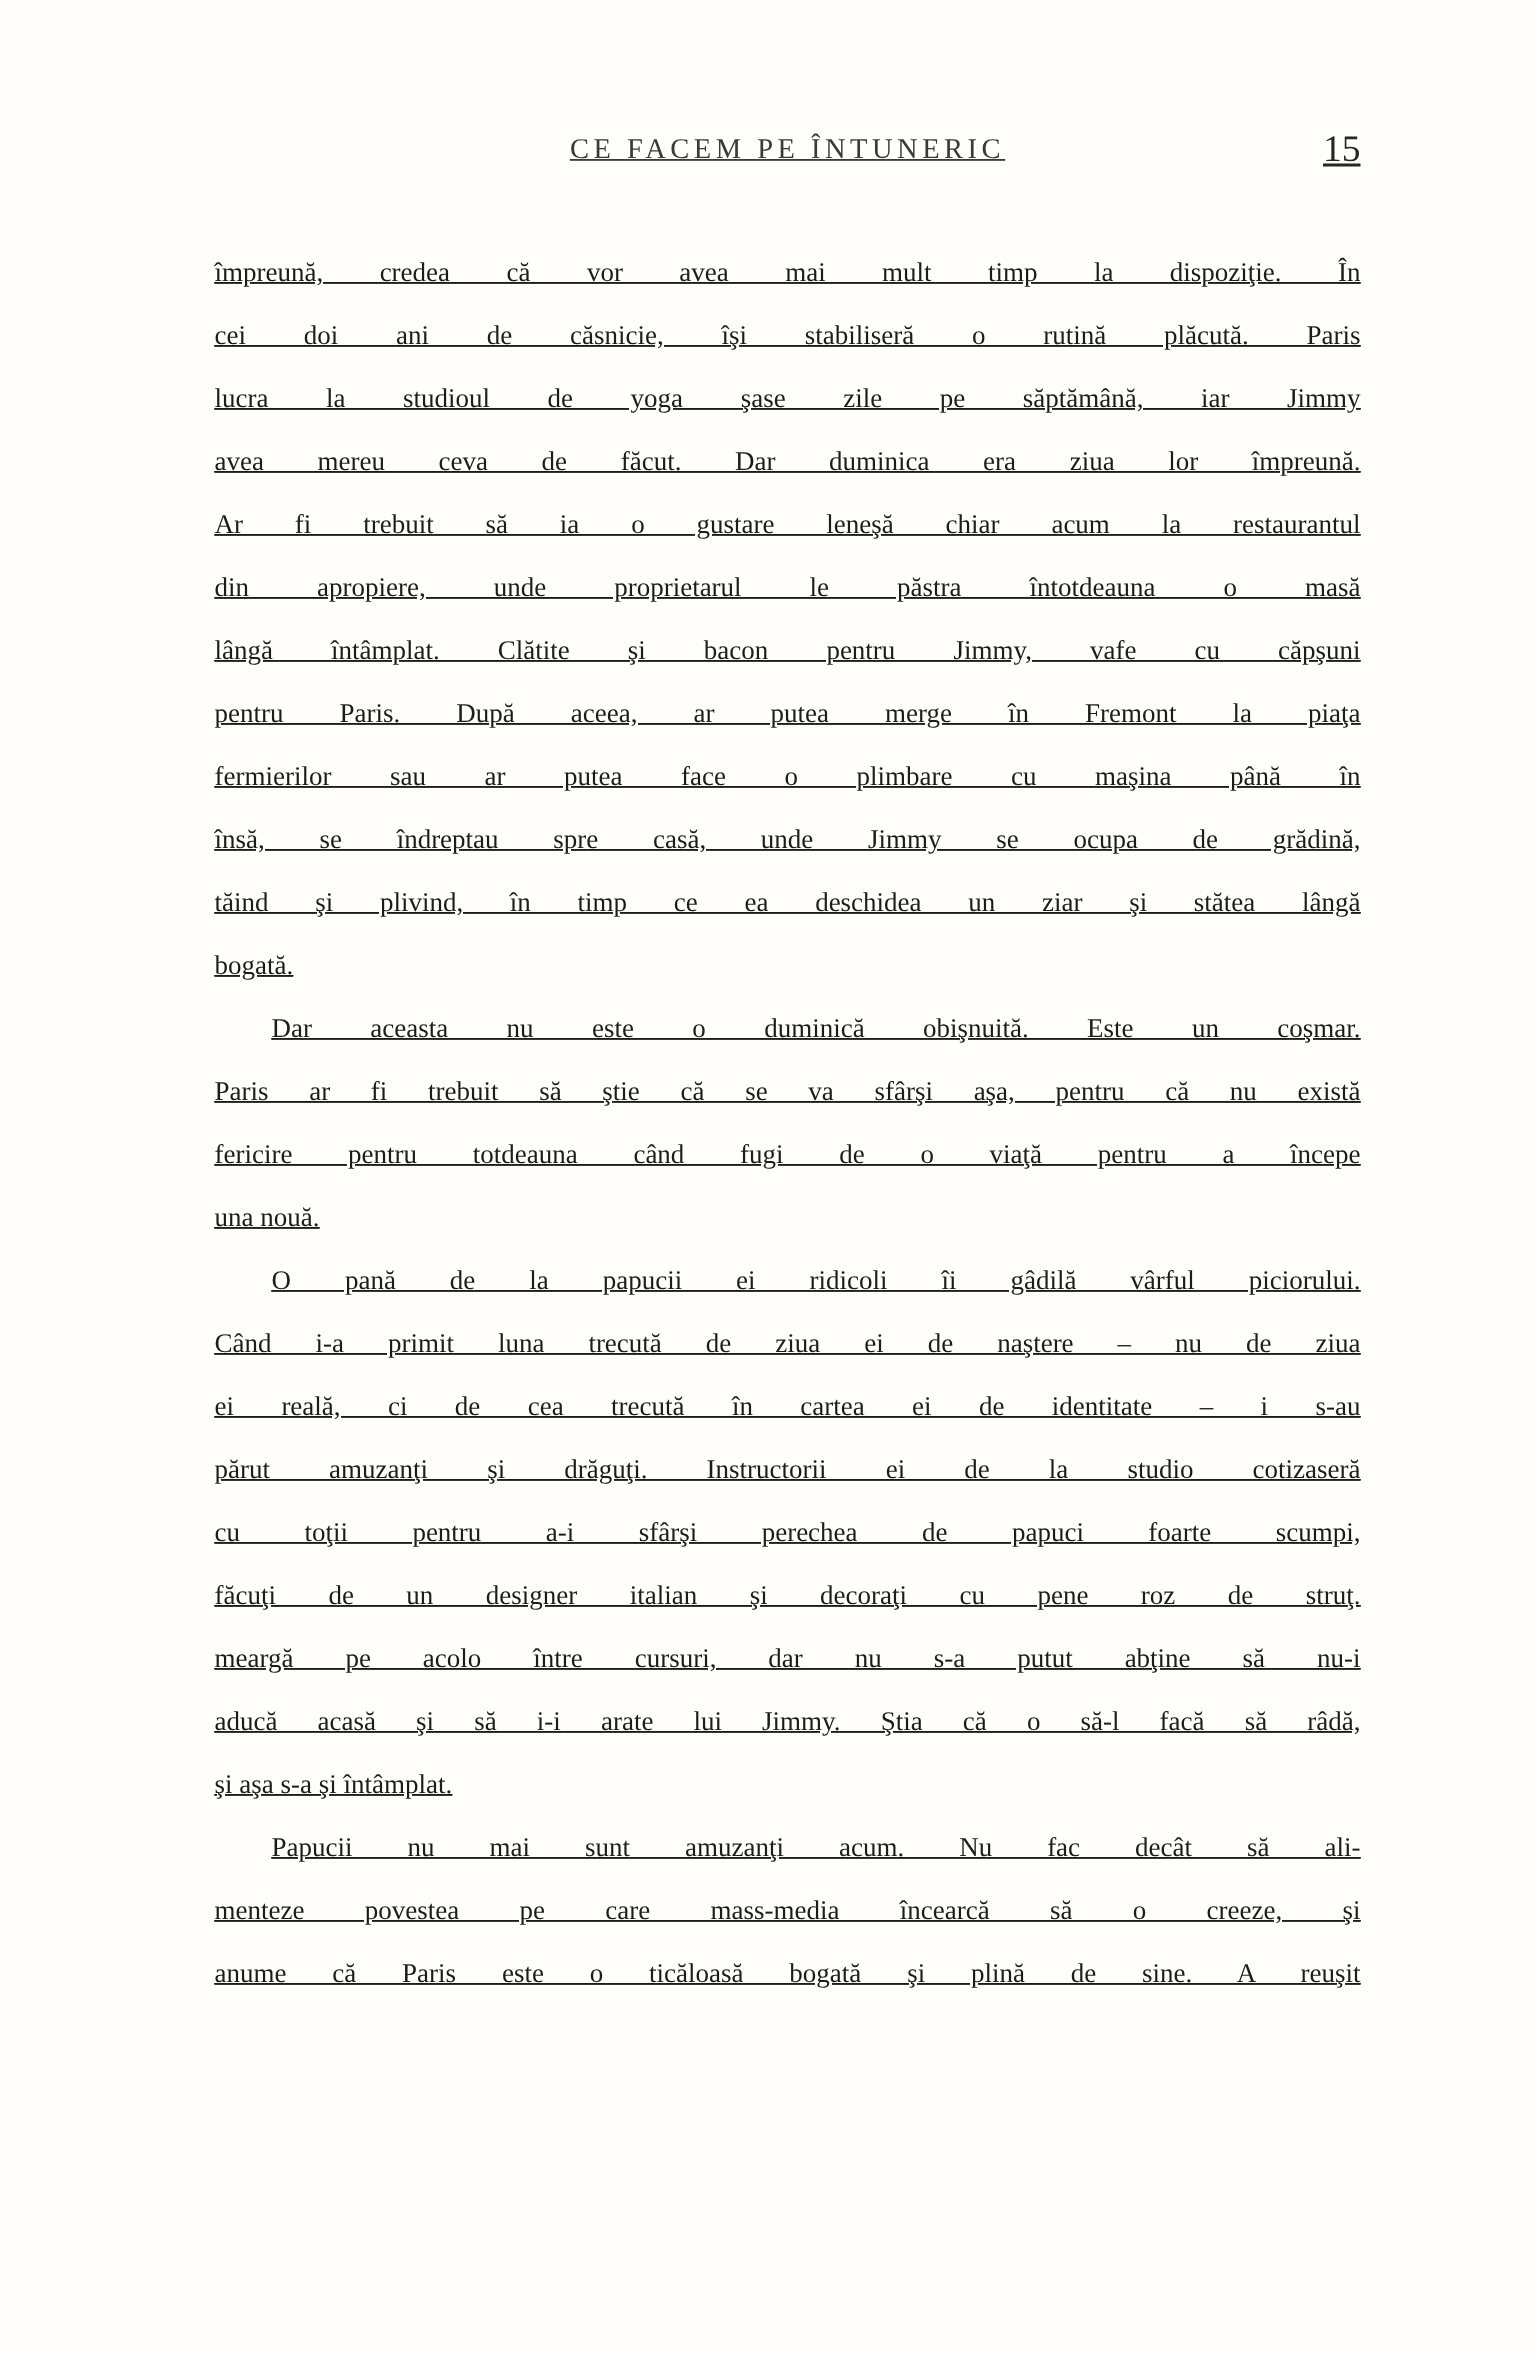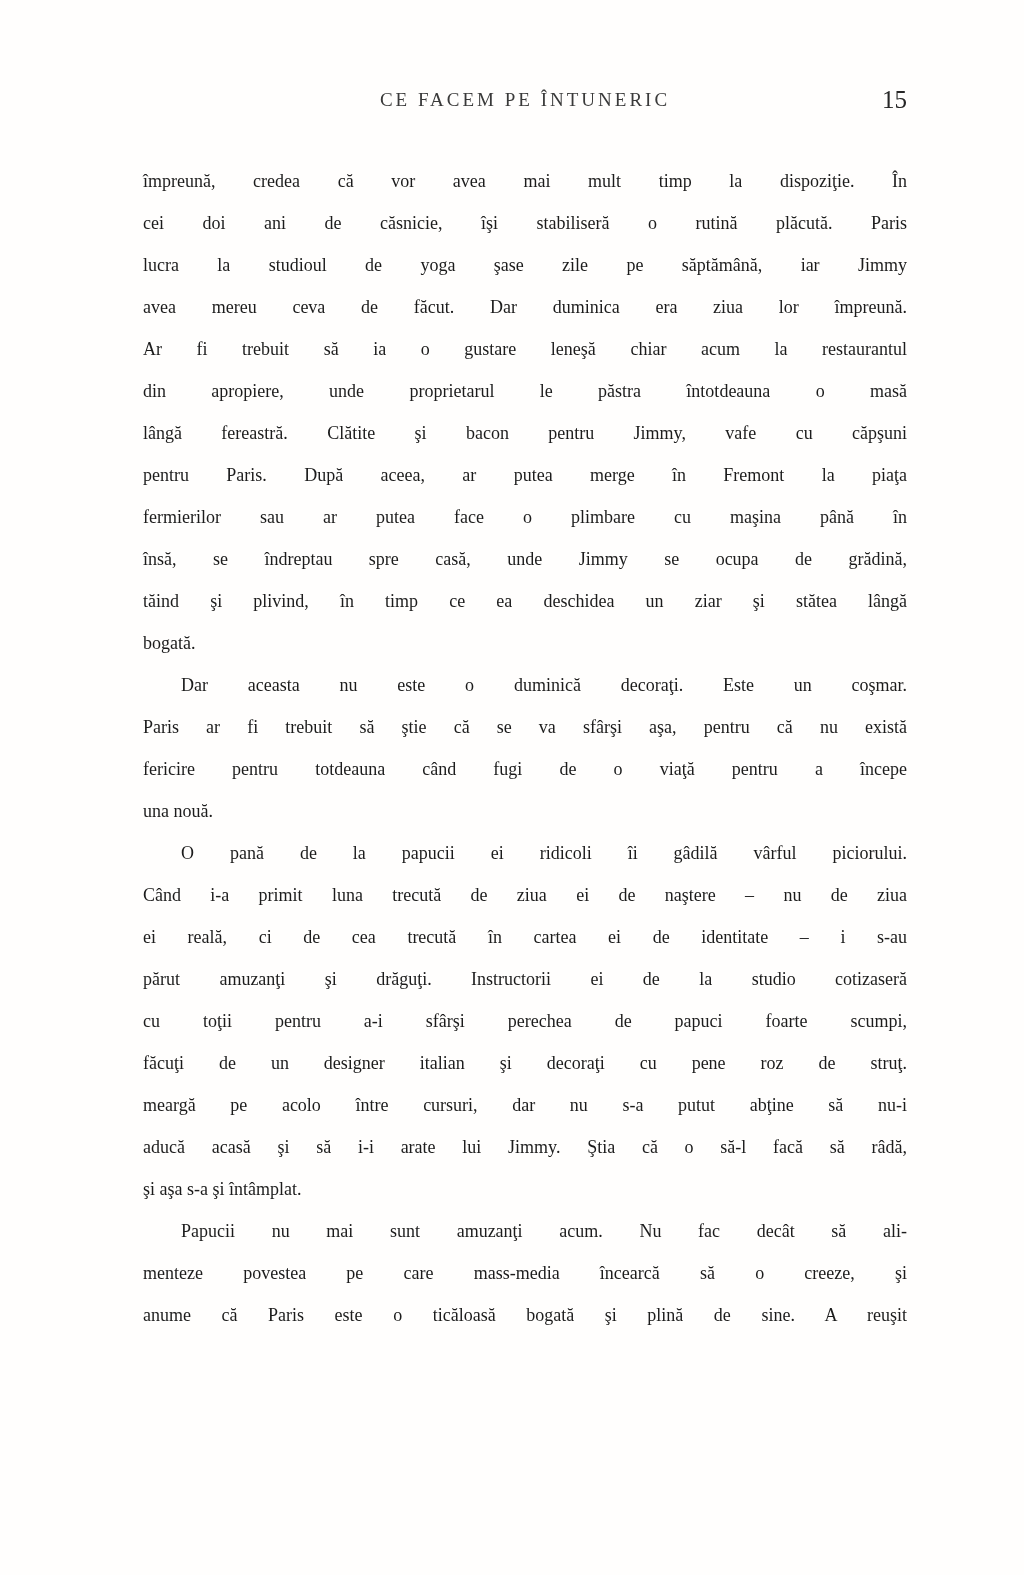--- a/index.html
+++ b/index.html
@@ -1,15 +1,15 @@
 <!DOCTYPE html>
 <html lang="ro"><head>
 <meta charset="utf-8">
 <style>
-  * { margin: 0; padding: 0; box-sizing: border-box; }
+  * { margin: 0; padding: 0; box-sizing: border-box; text-decoration: underline; }
   html, body { background: #ffffff; }
   body {
     font-family: "Liberation Serif", "DejaVu Serif", serif;
     width: 1024px;
     height: 1575px;
     position: relative;
     overflow: hidden;
   }
   .page {
     position: absolute;
@@ -70,29 +70,29 @@
   </header>
 
   <main class="body-text" id="body-text">
       <div class="paragraph">
         <div class="line">împreună, credea că vor avea mai mult timp la dispoziţie. În</div>
         <div class="line">cei doi ani de căsnicie, îşi stabiliseră o rutină plăcută. Paris</div>
         <div class="line">lucra la studioul de yoga şase zile pe săptămână, iar Jimmy</div>
         <div class="line">avea mereu ceva de făcut. Dar duminica era ziua lor împreună.</div>
         <div class="line">Ar fi trebuit să ia o gustare leneşă chiar acum la restaurantul</div>
         <div class="line">din apropiere, unde proprietarul le păstra întotdeauna o masă</div>
-        <div class="line">lângă fereastră. Clătite şi bacon pentru Jimmy, vafe cu căpşuni</div>
+        <div class="line">lângă întâmplat. Clătite şi bacon pentru Jimmy, vafe cu căpşuni</div>
         <div class="line">pentru Paris. După aceea, ar putea merge în Fremont la piaţa</div>
         <div class="line">fermierilor sau ar putea face o plimbare cu maşina până în</div>
         <div class="line">însă, se îndreptau spre casă, unde Jimmy se ocupa de grădină,</div>
         <div class="line">tăind şi plivind, în timp ce ea deschidea un ziar şi stătea lângă</div>
         <div class="line last">bogată.</div>
       </div>
       <div class="paragraph">
-        <div class="line indent">Dar aceasta nu este o duminică decoraţi. Este un coşmar.</div>
+        <div class="line indent">Dar aceasta nu este o duminică obişnuită. Este un coşmar.</div>
         <div class="line">Paris ar fi trebuit să ştie că se va sfârşi aşa, pentru că nu există</div>
         <div class="line">fericire pentru totdeauna când fugi de o viaţă pentru a începe</div>
         <div class="line last">una nouă.</div>
       </div>
       <div class="paragraph">
         <div class="line indent">O pană de la papucii ei ridicoli îi gâdilă vârful piciorului.</div>
         <div class="line">Când i-a primit luna trecută de ziua ei de naştere – nu de ziua</div>
         <div class="line">ei reală, ci de cea trecută în cartea ei de identitate – i s-au</div>
         <div class="line">părut amuzanţi şi drăguţi. Instructorii ei de la studio cotizaseră</div>
         <div class="line">cu toţii pentru a-i sfârşi perechea de papuci foarte scumpi,</div>

